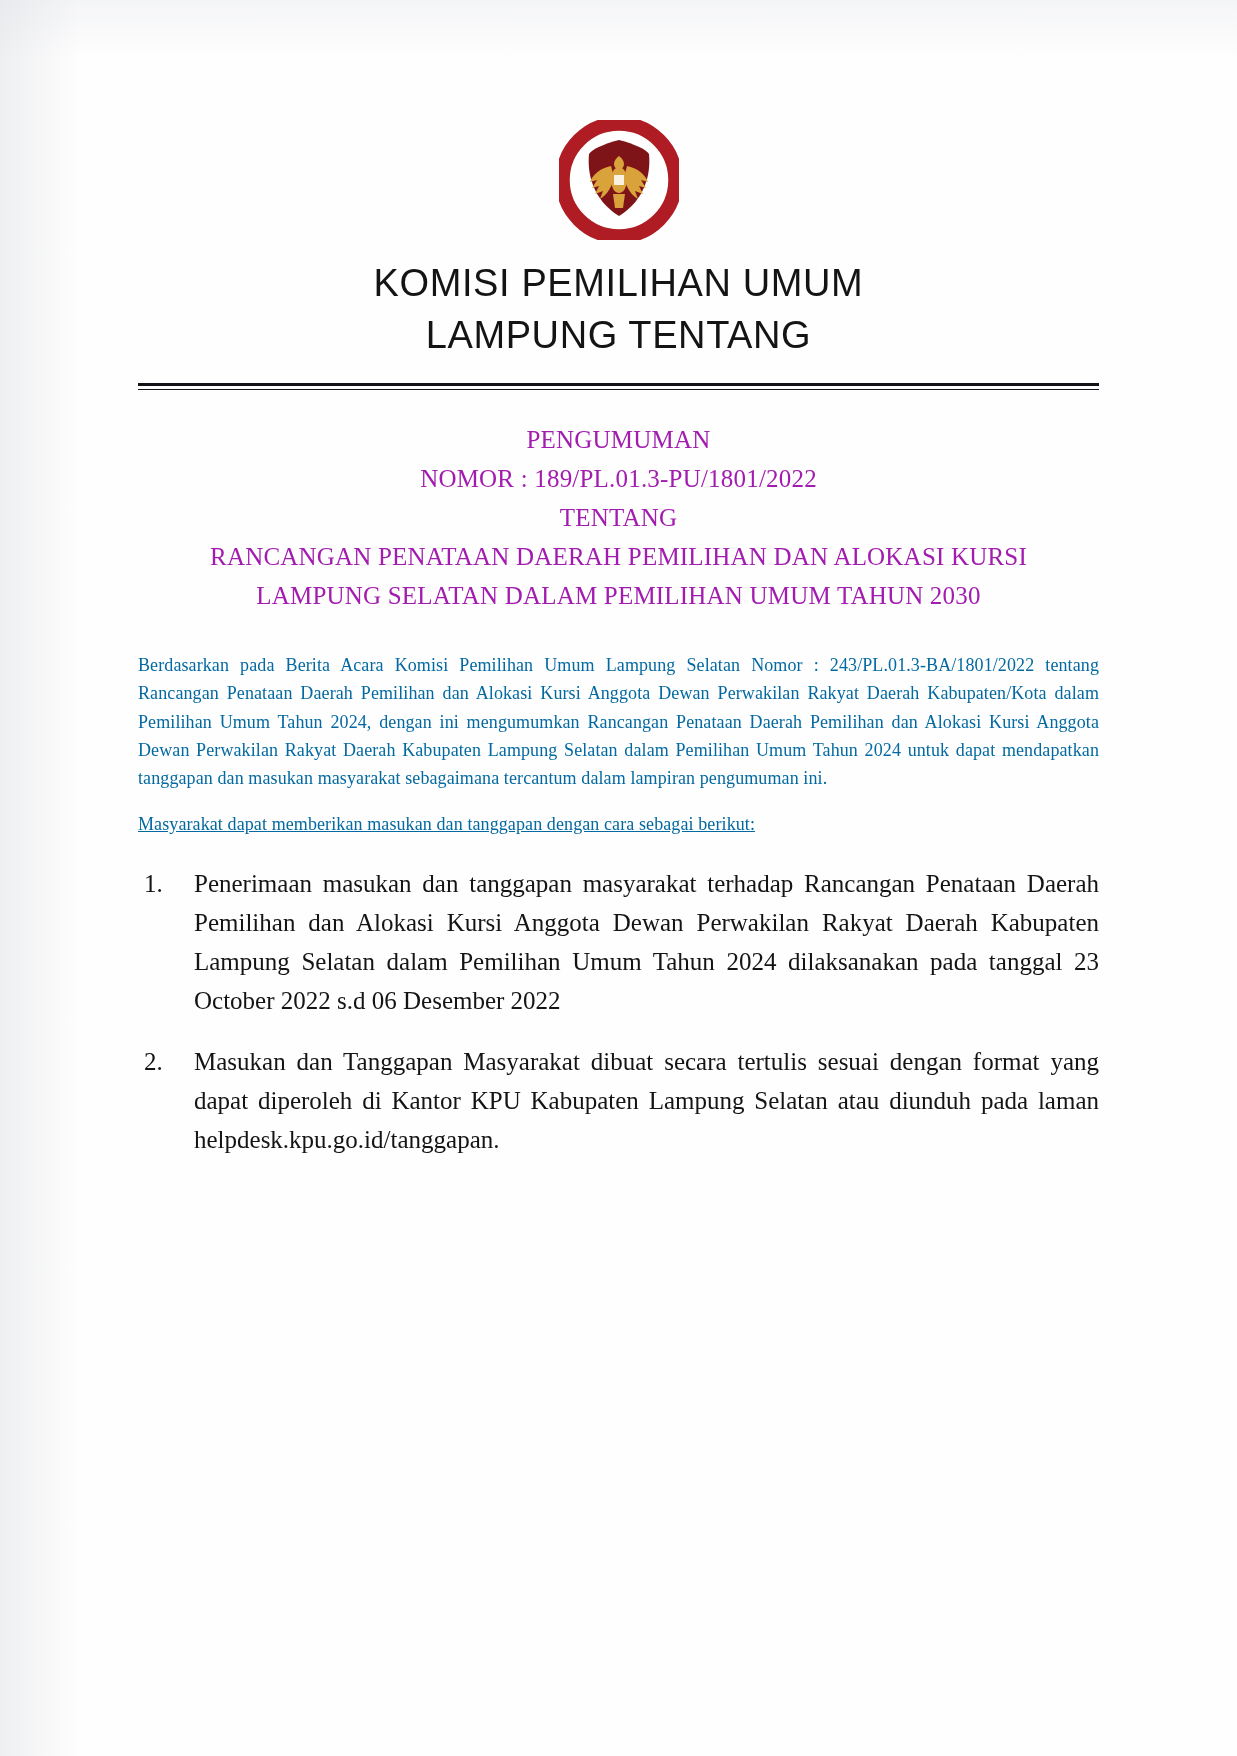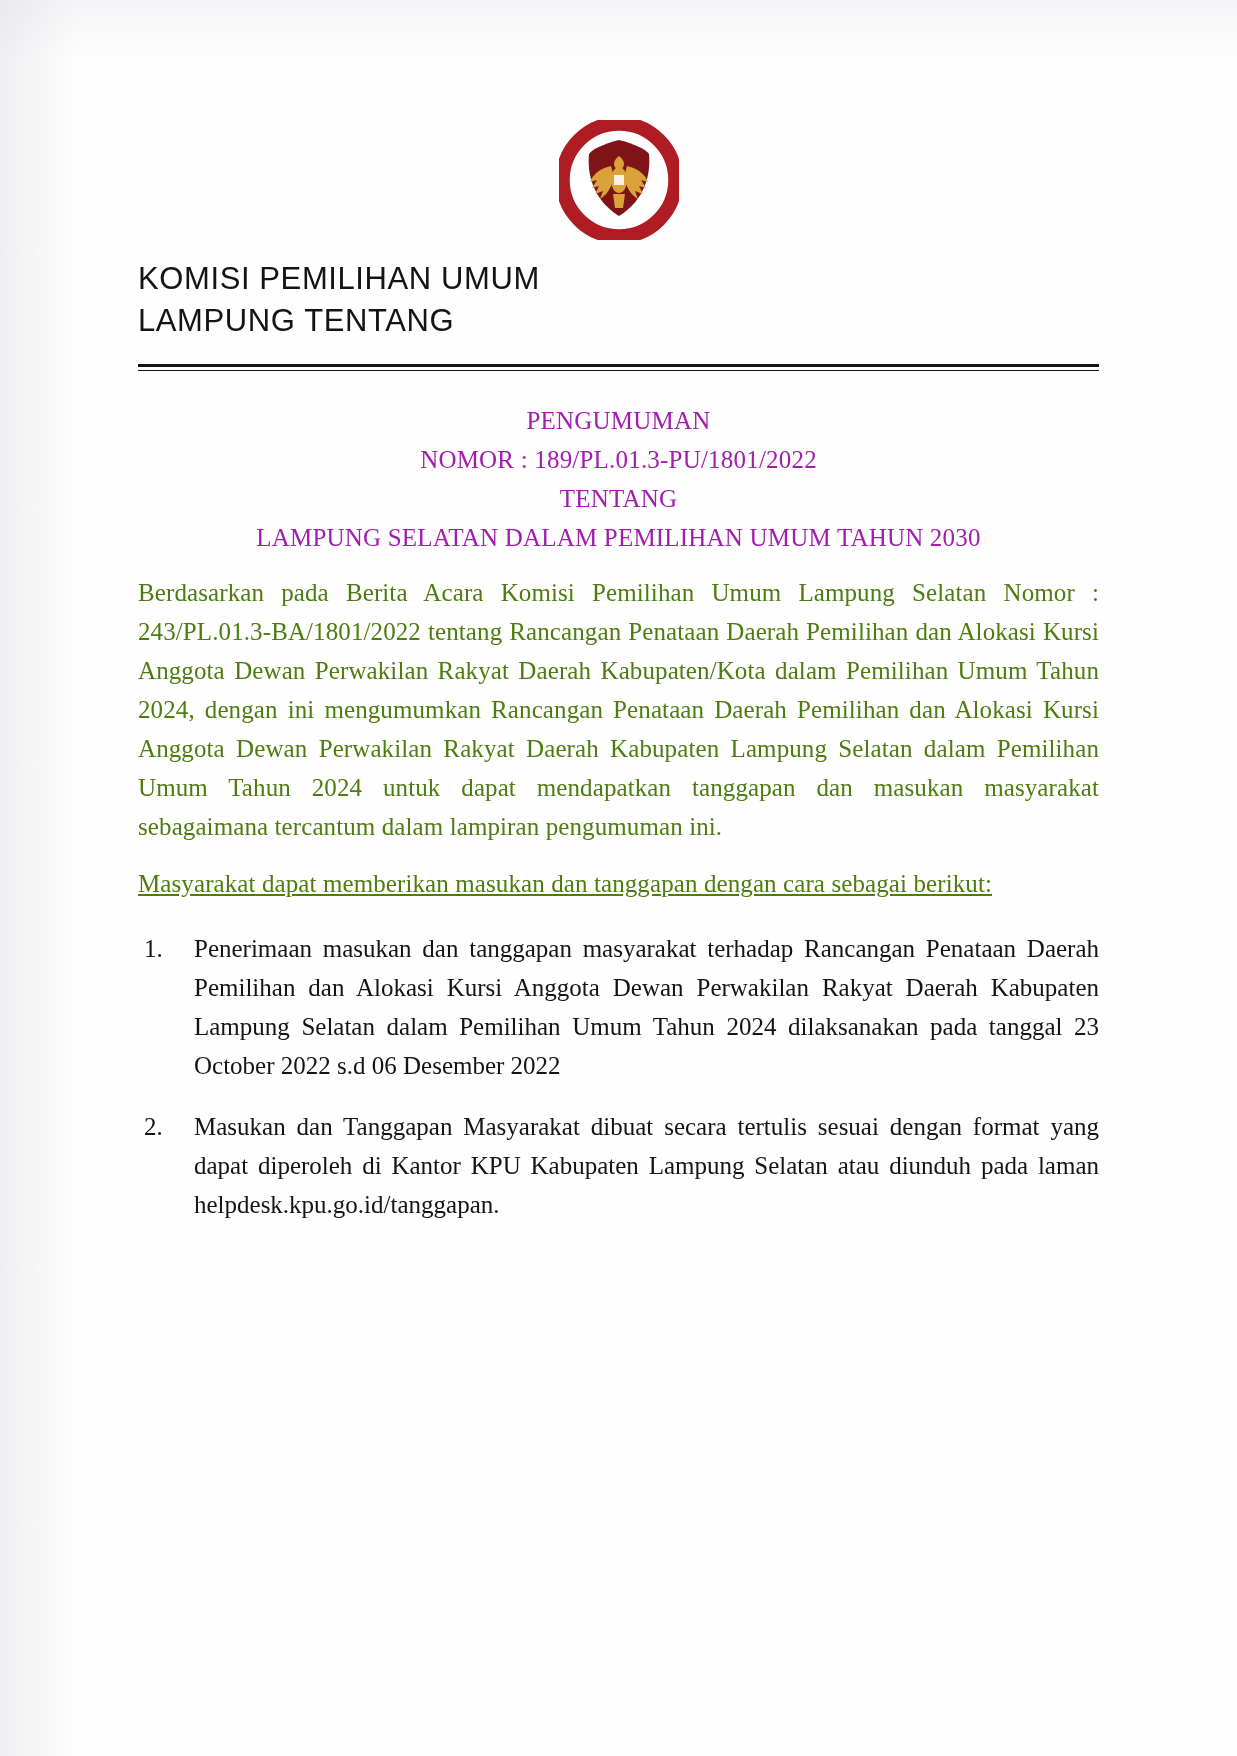--- a/index.html
+++ b/index.html
@@ -44,22 +44,23 @@
   .logo {
     width: 120px;
     height: 120px;
     position: relative;
   }
   .logo svg { display: block; }
 
   
   .header-title {
     margin-top: 18px;
+    text-align: center;
     font-family: "Liberation Sans", sans-serif;
-    font-size: 31px;
+    font-size: 38px;
     letter-spacing: 0.6px;
     line-height: 1.36;
     color: #141414;
   }
   .header-title .line2 { display: block; }
 
   .rule-group {
     margin: 22px 0 0 0;
   }
   .rule-thick {
@@ -78,26 +79,26 @@
     text-align: center;
     font-size: 25px;
     line-height: 1.56;
     letter-spacing: 0.2px;
     color: #a21caf;
   }
   .announce div { white-space: nowrap; }
 
   
   .body-text {
-    margin-top: 16px;
-    font-size: 25px;
+    margin-top: 36px;
+    font-size: 18px;
     line-height: 1.56;
     text-align: justify;
     text-justify: inter-word;
-    color: #4d7c0f;
+    color: #0369a1;
     letter-spacing: 0.1px;
   }
   .body-text p {
     margin: 0 0 18px 0;
     text-align: justify;
   }
   .body-text p:last-child { margin-bottom: 0; text-decoration: underline; }
 
   
   .num-list {
@@ -174,20 +175,21 @@
 
     <div class="rule-group">
       <div class="rule-thick"></div>
       <div class="rule-thin"></div>
     </div>
 
     <div class="announce">
       <div>PENGUMUMAN</div>
       <div>NOMOR : 189/PL.01.3-PU/1801/2022</div>
       <div>TENTANG</div>
+      <div>RANCANGAN PENATAAN DAERAH PEMILIHAN DAN ALOKASI KURSI</div>
       <div>LAMPUNG SELATAN DALAM PEMILIHAN UMUM TAHUN 2030</div>
     </div>
 
     <div class="body-text">
       <p>Berdasarkan pada Berita Acara Komisi Pemilihan Umum Lampung Selatan Nomor : 243/PL.01.3-BA/1801/2022 tentang Rancangan Penataan Daerah Pemilihan dan Alokasi Kursi Anggota Dewan Perwakilan Rakyat Daerah Kabupaten/Kota dalam Pemilihan Umum Tahun 2024, dengan ini mengumumkan Rancangan Penataan Daerah Pemilihan dan Alokasi Kursi Anggota Dewan Perwakilan Rakyat Daerah Kabupaten Lampung Selatan dalam Pemilihan Umum Tahun 2024 untuk dapat mendapatkan tanggapan dan masukan masyarakat sebagaimana tercantum dalam lampiran pengumuman ini.</p>
       <p>Masyarakat dapat memberikan masukan dan tanggapan dengan cara sebagai berikut:</p>
     </div>
 
     <div class="num-list">
       <div class="num-item">

